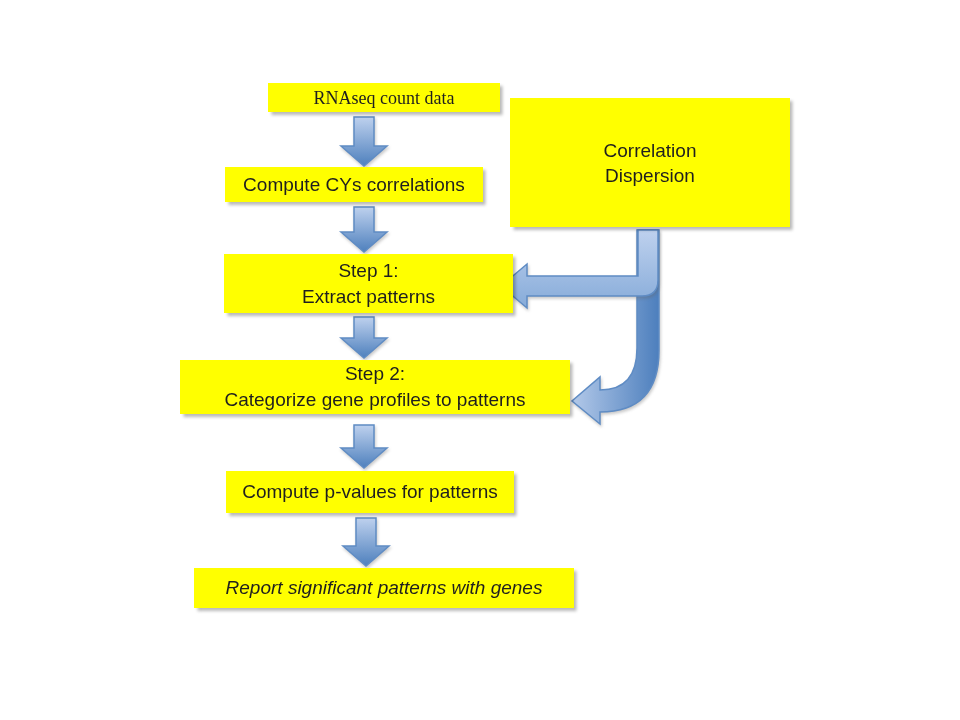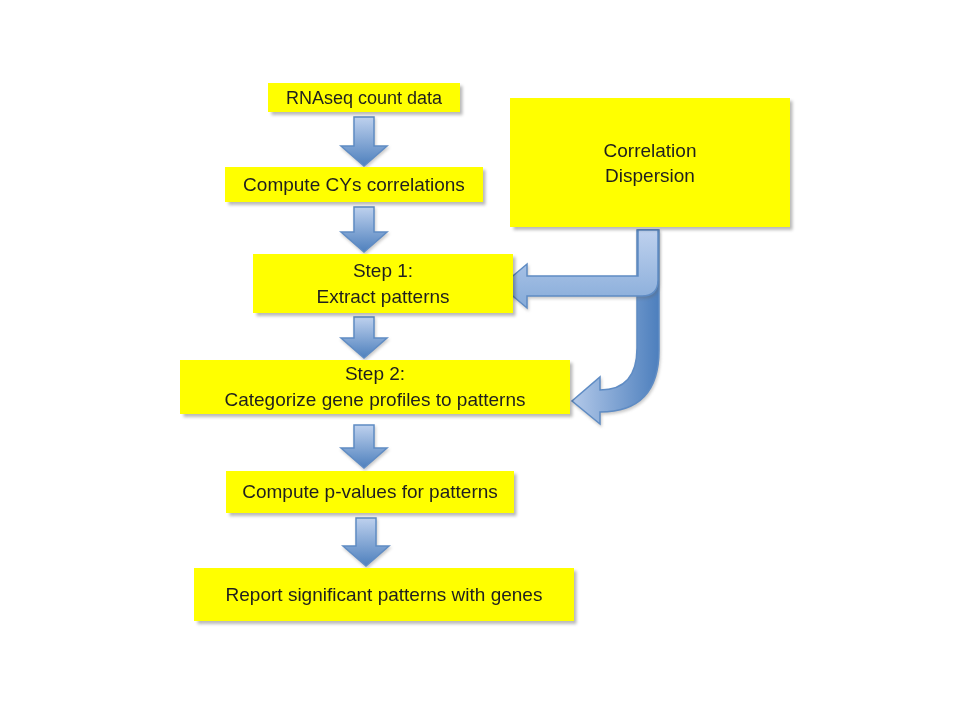--- a/index.html
+++ b/index.html
@@ -34,26 +34,26 @@
     display: flex;
     flex-direction: column;
     align-items: center;
     justify-content: center;
     text-align: center;
     font-size: 19px;
     line-height: 26px;
     box-shadow: 2.5px 3px 3px rgba(0,0,0,0.28);
     white-space: nowrap;
   }
-  #n-rnaseq   { left: 268px; top:  83px; width: 192px; height: 29px; font-size: 18px; }
+  #n-rnaseq   { left: 268px; top:  83px; width: 232px; height: 29px; font-size: 18px; font-family: Liberation Serif, serif; }
   #n-corr     { left: 225px; top: 167px; width: 258px; height: 35px; }
-  #n-step1    { left: 253px; top: 254px; width: 260px; height: 59px; }
+  #n-step1    { left: 224px; top: 254px; width: 289px; height: 59px; }
   #n-step2    { left: 180px; top: 360px; width: 390px; height: 54px; }
   #n-pvalues  { left: 226px; top: 471px; width: 288px; height: 42px; }
-  #n-report   { left: 194px; top: 568px; width: 380px; height: 53px; }
+  #n-report   { left: 194px; top: 568px; width: 380px; height: 40px; font-style: italic; }
   #n-params   { left: 510px; top:  98px; width: 280px; height: 129px; line-height: 25px; }
 </style>
 </head>
 <body>
 
 <div class="slide">
 
   <svg class="arrows-layer" width="960" height="720" viewBox="0 0 960 720">
     <defs>
       <linearGradient id="gradDown" x1="0" y1="0" x2="0" y2="1">

